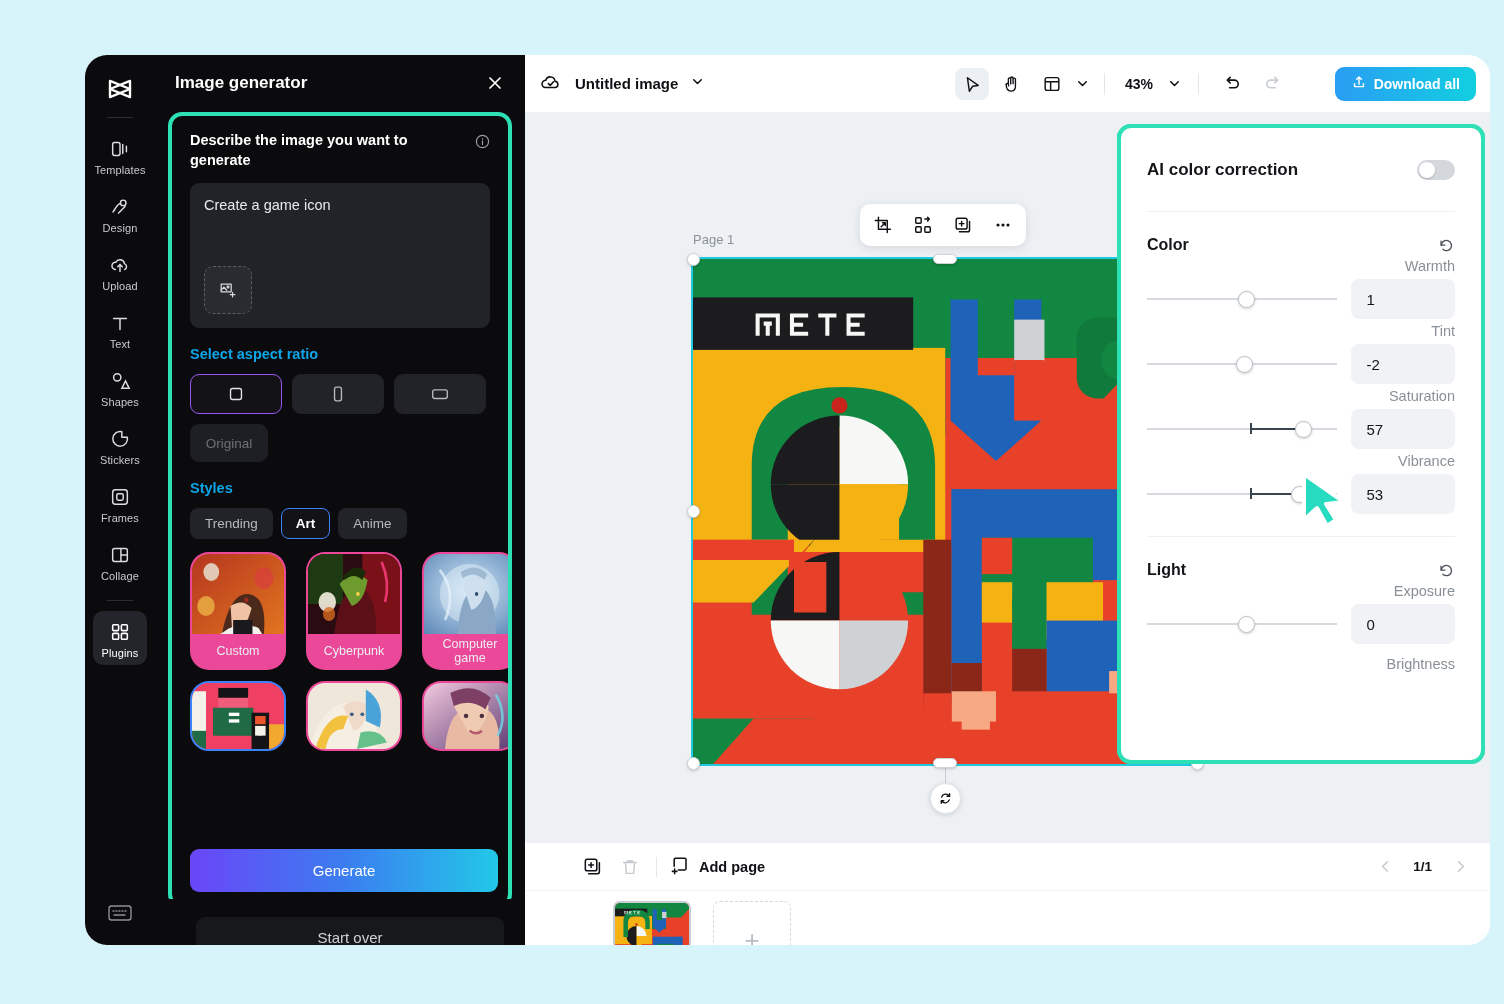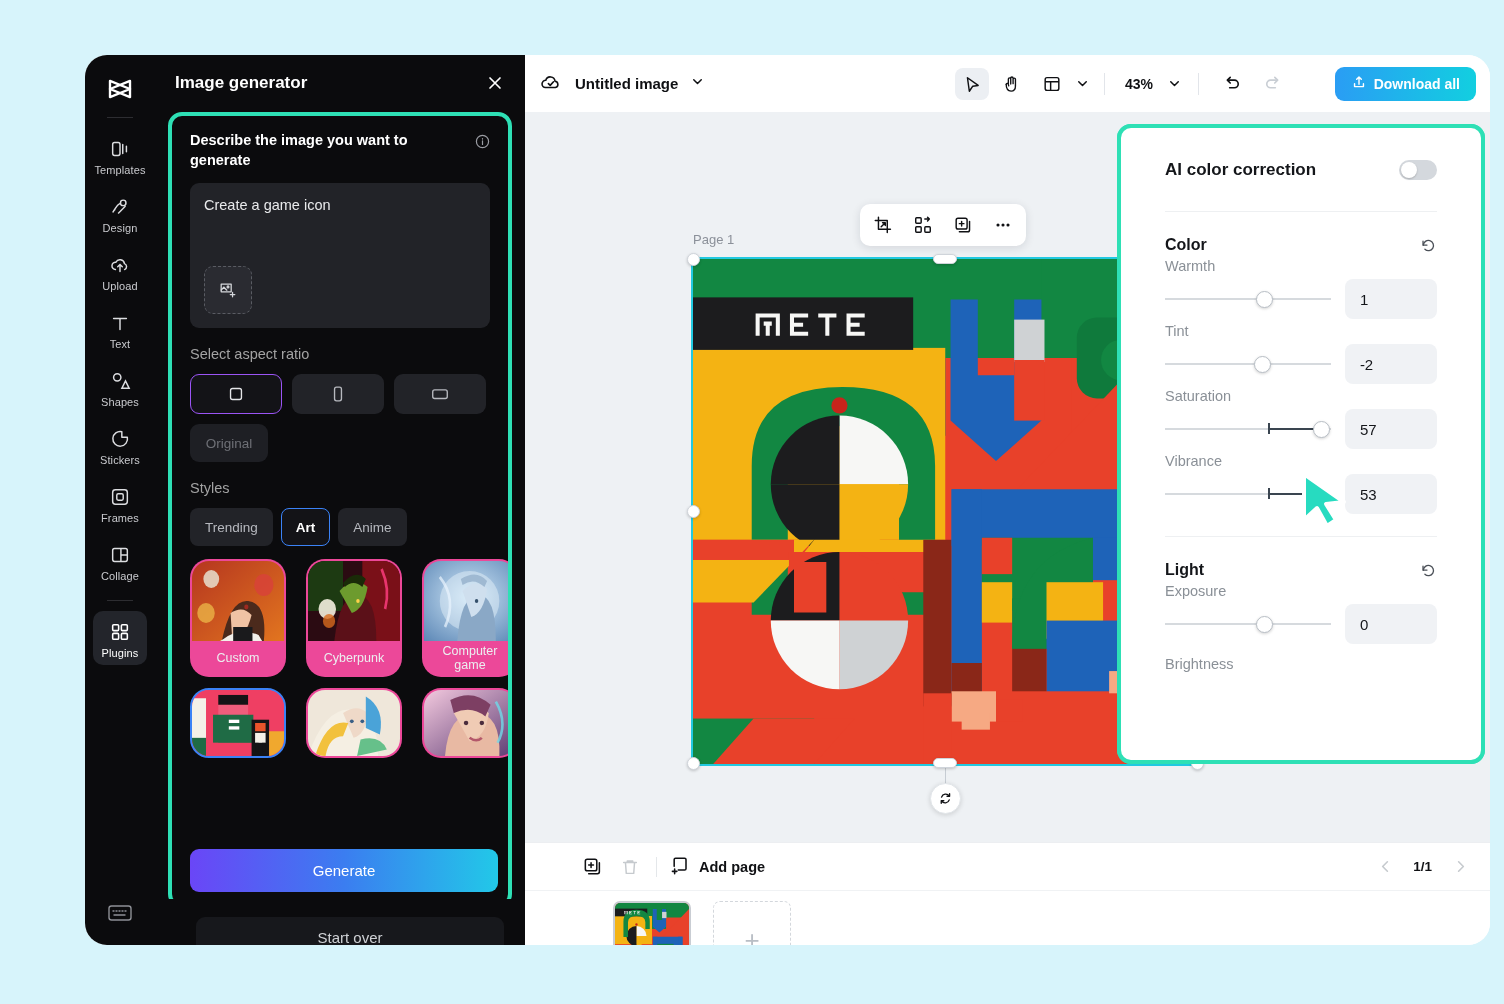--- a/index.html
+++ b/index.html
@@ -128,21 +128,21 @@
     width: 48px; height: 48px;
     border: 1px dashed #5a5c63;
     border-radius: 9px;
     background: #2a2b31;
     display:flex; align-items:center; justify-content:center;
     cursor: pointer;
   }
 
   .sec-title {
     margin-top: 18px;
-    font-size: 14.5px; font-weight: normal; color: #a3a3a3;
+    font-size: 14.5px; font-weight: bold; color: #0ea5e9;
   }
   .ratio-row { display: flex; gap: 10px; margin-top: 12px; }
   .ratio-btn {
     width: 92px; height: 40px;
     background: #222328;
     border-radius: 9px;
     border: 1.5px solid transparent;
     display:flex; align-items:center; justify-content:center;
     cursor: pointer;
   }
@@ -150,21 +150,21 @@
   .ratio-row2 { margin-top: 10px; display:flex; }
   .ratio-orig {
     width: 78px; height: 38px;
     background: #1e1f24; border-radius: 9px;
     display:flex; align-items:center; justify-content:center;
     font-size: 13.5px; color: #6e7076; cursor: pointer;
   }
 
   .chip-row { display:flex; gap: 8px; margin-top: 12px; }
   .chip {
-    height: 38px; padding: 0 14px;
+    height: 31px; padding: 0 14px;
     border-radius: 8px; background:#222328;
     display:flex; align-items:center; justify-content:center;
     font-size: 13.5px; color:#b7b9bf; cursor:pointer;
     border: 1.5px solid transparent;
   }
   .chip.sel { background:#131317; border-color:#3b82f6; color:#fff; font-weight:bold; }
 
   .style-grid {
     margin-top: 13px;
     display: grid;
@@ -335,21 +335,21 @@
   .rpanel {
     position: absolute;
     left: 1117px; top: 124px;
     width: 368px; height: 640px;
     background:#fff;
     border: 4px solid #2ee0b5;
     border-radius: 14px;
     overflow: hidden;
     z-index: 40;
   }
-  .rp-inner { padding: 0 44px; height: 100%; position:relative; }
+  .rp-inner { padding: 0 26px; height: 100%; position:relative;text-align:right; }
   .rp-row-top {
     height: 84px; display:flex; align-items:center; justify-content: space-between;
     border-bottom: 1px solid #eef0f2;
   }
   .rp-h1 { font-size: 17px; font-weight: bold; color:#14161a; }
   .toggle {
     width: 38px; height: 20px; border-radius: 11px; background:#d4d8dd;
     position:relative; cursor:pointer;
   }
   .toggle .knob {

